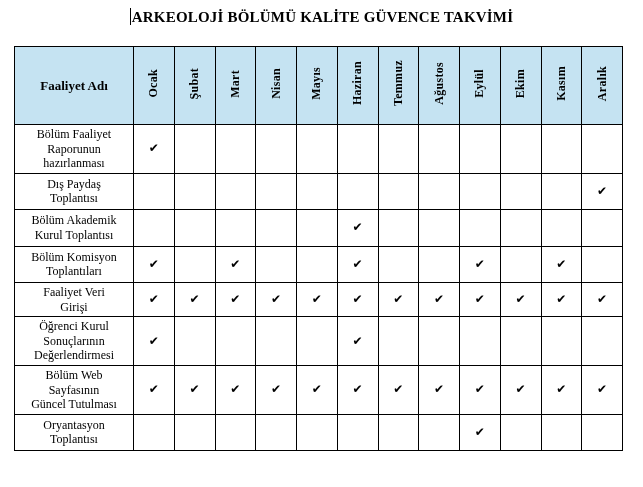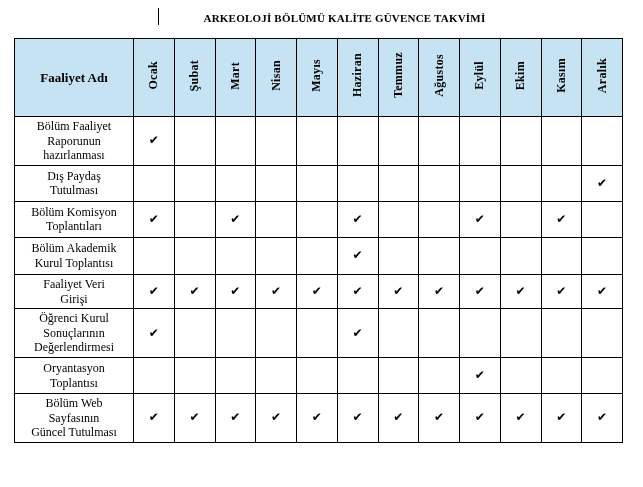--- a/index.html
+++ b/index.html
@@ -21,32 +21,31 @@
   }
   .caret {
     display: inline-block;
     width: 1px; height: 17px;
     background: #000;
     vertical-align: -3px;
     margin-right: 1px;
   }
   .doc-title {
     display: inline;
-    font-size: 11px;
+    font-size: 15px;
     font-weight: bold;
     letter-spacing: 0.2px;
-    padding-left: 44px;
   }
 
   table.calendar {
     border-collapse: collapse;
     table-layout: fixed;
     width: 609px;
     margin-left: 14px;
-    margin-top: 8px;
+    margin-top: 16px;
   }
   table.calendar col.activity-col { width: 119px; }
   table.calendar th, table.calendar td {
     border: 1px solid #000;
     text-align: center;
     vertical-align: middle;
     overflow: hidden;
   }
   thead th {
     background: var(--header-bg, #c5e3f2);
@@ -116,64 +115,64 @@
           <td class="check-cell"></td>
           <td class="check-cell"></td>
           <td class="check-cell"></td>
           <td class="check-cell"></td>
           <td class="check-cell"></td>
           <td class="check-cell"></td>
           <td class="check-cell"></td>
           <td class="check-cell"></td>
         </tr>
         <tr style="height: 36px;">
-          <td class="activity-cell">Dış Paydaş Tutulması</td>
-          <td class="check-cell"></td>
-          <td class="check-cell"></td>
-          <td class="check-cell"></td>
-          <td class="check-cell"></td>
-          <td class="check-cell"></td>
-          <td class="check-cell"></td>
-          <td class="check-cell"></td>
-          <td class="check-cell"></td>
-          <td class="check-cell"></td>
-          <td class="check-cell"></td>
-          <td class="check-cell"></td>
-          <td class="check-cell"><span class="check">✔</span></td>
+          <td class="activity-cell">Dış Paydaş Toplantısı</td>
+          <td class="check-cell"></td>
+          <td class="check-cell"></td>
+          <td class="check-cell"></td>
+          <td class="check-cell"></td>
+          <td class="check-cell"></td>
+          <td class="check-cell"></td>
+          <td class="check-cell"></td>
+          <td class="check-cell"></td>
+          <td class="check-cell"></td>
+          <td class="check-cell"></td>
+          <td class="check-cell"></td>
+          <td class="check-cell"><span class="check">✔</span></td>
+        </tr>
+        <tr style="height: 37px;">
+          <td class="activity-cell">Bölüm Akademik Kurul Toplantısı</td>
+          <td class="check-cell"></td>
+          <td class="check-cell"></td>
+          <td class="check-cell"></td>
+          <td class="check-cell"></td>
+          <td class="check-cell"></td>
+          <td class="check-cell"><span class="check">✔</span></td>
+          <td class="check-cell"></td>
+          <td class="check-cell"></td>
+          <td class="check-cell"></td>
+          <td class="check-cell"></td>
+          <td class="check-cell"></td>
+          <td class="check-cell"></td>
         </tr>
         <tr style="height: 36px;">
           <td class="activity-cell">Bölüm Komisyon Toplantıları</td>
           <td class="check-cell"><span class="check">✔</span></td>
           <td class="check-cell"></td>
           <td class="check-cell"><span class="check">✔</span></td>
           <td class="check-cell"></td>
           <td class="check-cell"></td>
           <td class="check-cell"><span class="check">✔</span></td>
           <td class="check-cell"></td>
           <td class="check-cell"></td>
           <td class="check-cell"><span class="check">✔</span></td>
           <td class="check-cell"></td>
           <td class="check-cell"><span class="check">✔</span></td>
           <td class="check-cell"></td>
         </tr>
-        <tr style="height: 37px;">
-          <td class="activity-cell">Bölüm Akademik Kurul Toplantısı</td>
-          <td class="check-cell"></td>
-          <td class="check-cell"></td>
-          <td class="check-cell"></td>
-          <td class="check-cell"></td>
-          <td class="check-cell"></td>
-          <td class="check-cell"><span class="check">✔</span></td>
-          <td class="check-cell"></td>
-          <td class="check-cell"></td>
-          <td class="check-cell"></td>
-          <td class="check-cell"></td>
-          <td class="check-cell"></td>
-          <td class="check-cell"></td>
-        </tr>
         <tr style="height: 32px;">
           <td class="activity-cell">Faaliyet Veri Girişi</td>
           <td class="check-cell"><span class="check">✔</span></td>
           <td class="check-cell"><span class="check">✔</span></td>
           <td class="check-cell"><span class="check">✔</span></td>
           <td class="check-cell"><span class="check">✔</span></td>
           <td class="check-cell"><span class="check">✔</span></td>
           <td class="check-cell"><span class="check">✔</span></td>
           <td class="check-cell"><span class="check">✔</span></td>
           <td class="check-cell"><span class="check">✔</span></td>
@@ -190,46 +189,46 @@
           <td class="check-cell"></td>
           <td class="check-cell"></td>
           <td class="check-cell"><span class="check">✔</span></td>
           <td class="check-cell"></td>
           <td class="check-cell"></td>
           <td class="check-cell"></td>
           <td class="check-cell"></td>
           <td class="check-cell"></td>
           <td class="check-cell"></td>
         </tr>
+        <tr style="height: 46px;">
+          <td class="activity-cell">Bölüm Web Sayfasının Güncel Tutulması</td>
+          <td class="check-cell"><span class="check">✔</span></td>
+          <td class="check-cell"><span class="check">✔</span></td>
+          <td class="check-cell"><span class="check">✔</span></td>
+          <td class="check-cell"><span class="check">✔</span></td>
+          <td class="check-cell"><span class="check">✔</span></td>
+          <td class="check-cell"><span class="check">✔</span></td>
+          <td class="check-cell"><span class="check">✔</span></td>
+          <td class="check-cell"><span class="check">✔</span></td>
+          <td class="check-cell"><span class="check">✔</span></td>
+          <td class="check-cell"><span class="check">✔</span></td>
+          <td class="check-cell"><span class="check">✔</span></td>
+          <td class="check-cell"><span class="check">✔</span></td>
+        </tr>
         <tr style="height: 36px;">
           <td class="activity-cell">Oryantasyon Toplantısı</td>
           <td class="check-cell"></td>
           <td class="check-cell"></td>
           <td class="check-cell"></td>
           <td class="check-cell"></td>
           <td class="check-cell"></td>
           <td class="check-cell"></td>
           <td class="check-cell"></td>
           <td class="check-cell"></td>
           <td class="check-cell"><span class="check">✔</span></td>
           <td class="check-cell"></td>
           <td class="check-cell"></td>
           <td class="check-cell"></td>
         </tr>
-        <tr style="height: 46px;">
-          <td class="activity-cell">Bölüm Web Sayfasının Güncel Tutulması</td>
-          <td class="check-cell"><span class="check">✔</span></td>
-          <td class="check-cell"><span class="check">✔</span></td>
-          <td class="check-cell"><span class="check">✔</span></td>
-          <td class="check-cell"><span class="check">✔</span></td>
-          <td class="check-cell"><span class="check">✔</span></td>
-          <td class="check-cell"><span class="check">✔</span></td>
-          <td class="check-cell"><span class="check">✔</span></td>
-          <td class="check-cell"><span class="check">✔</span></td>
-          <td class="check-cell"><span class="check">✔</span></td>
-          <td class="check-cell"><span class="check">✔</span></td>
-          <td class="check-cell"><span class="check">✔</span></td>
-          <td class="check-cell"><span class="check">✔</span></td>
-        </tr>
       </tbody>
   </table>
 
 </div>
 
 </body></html>

